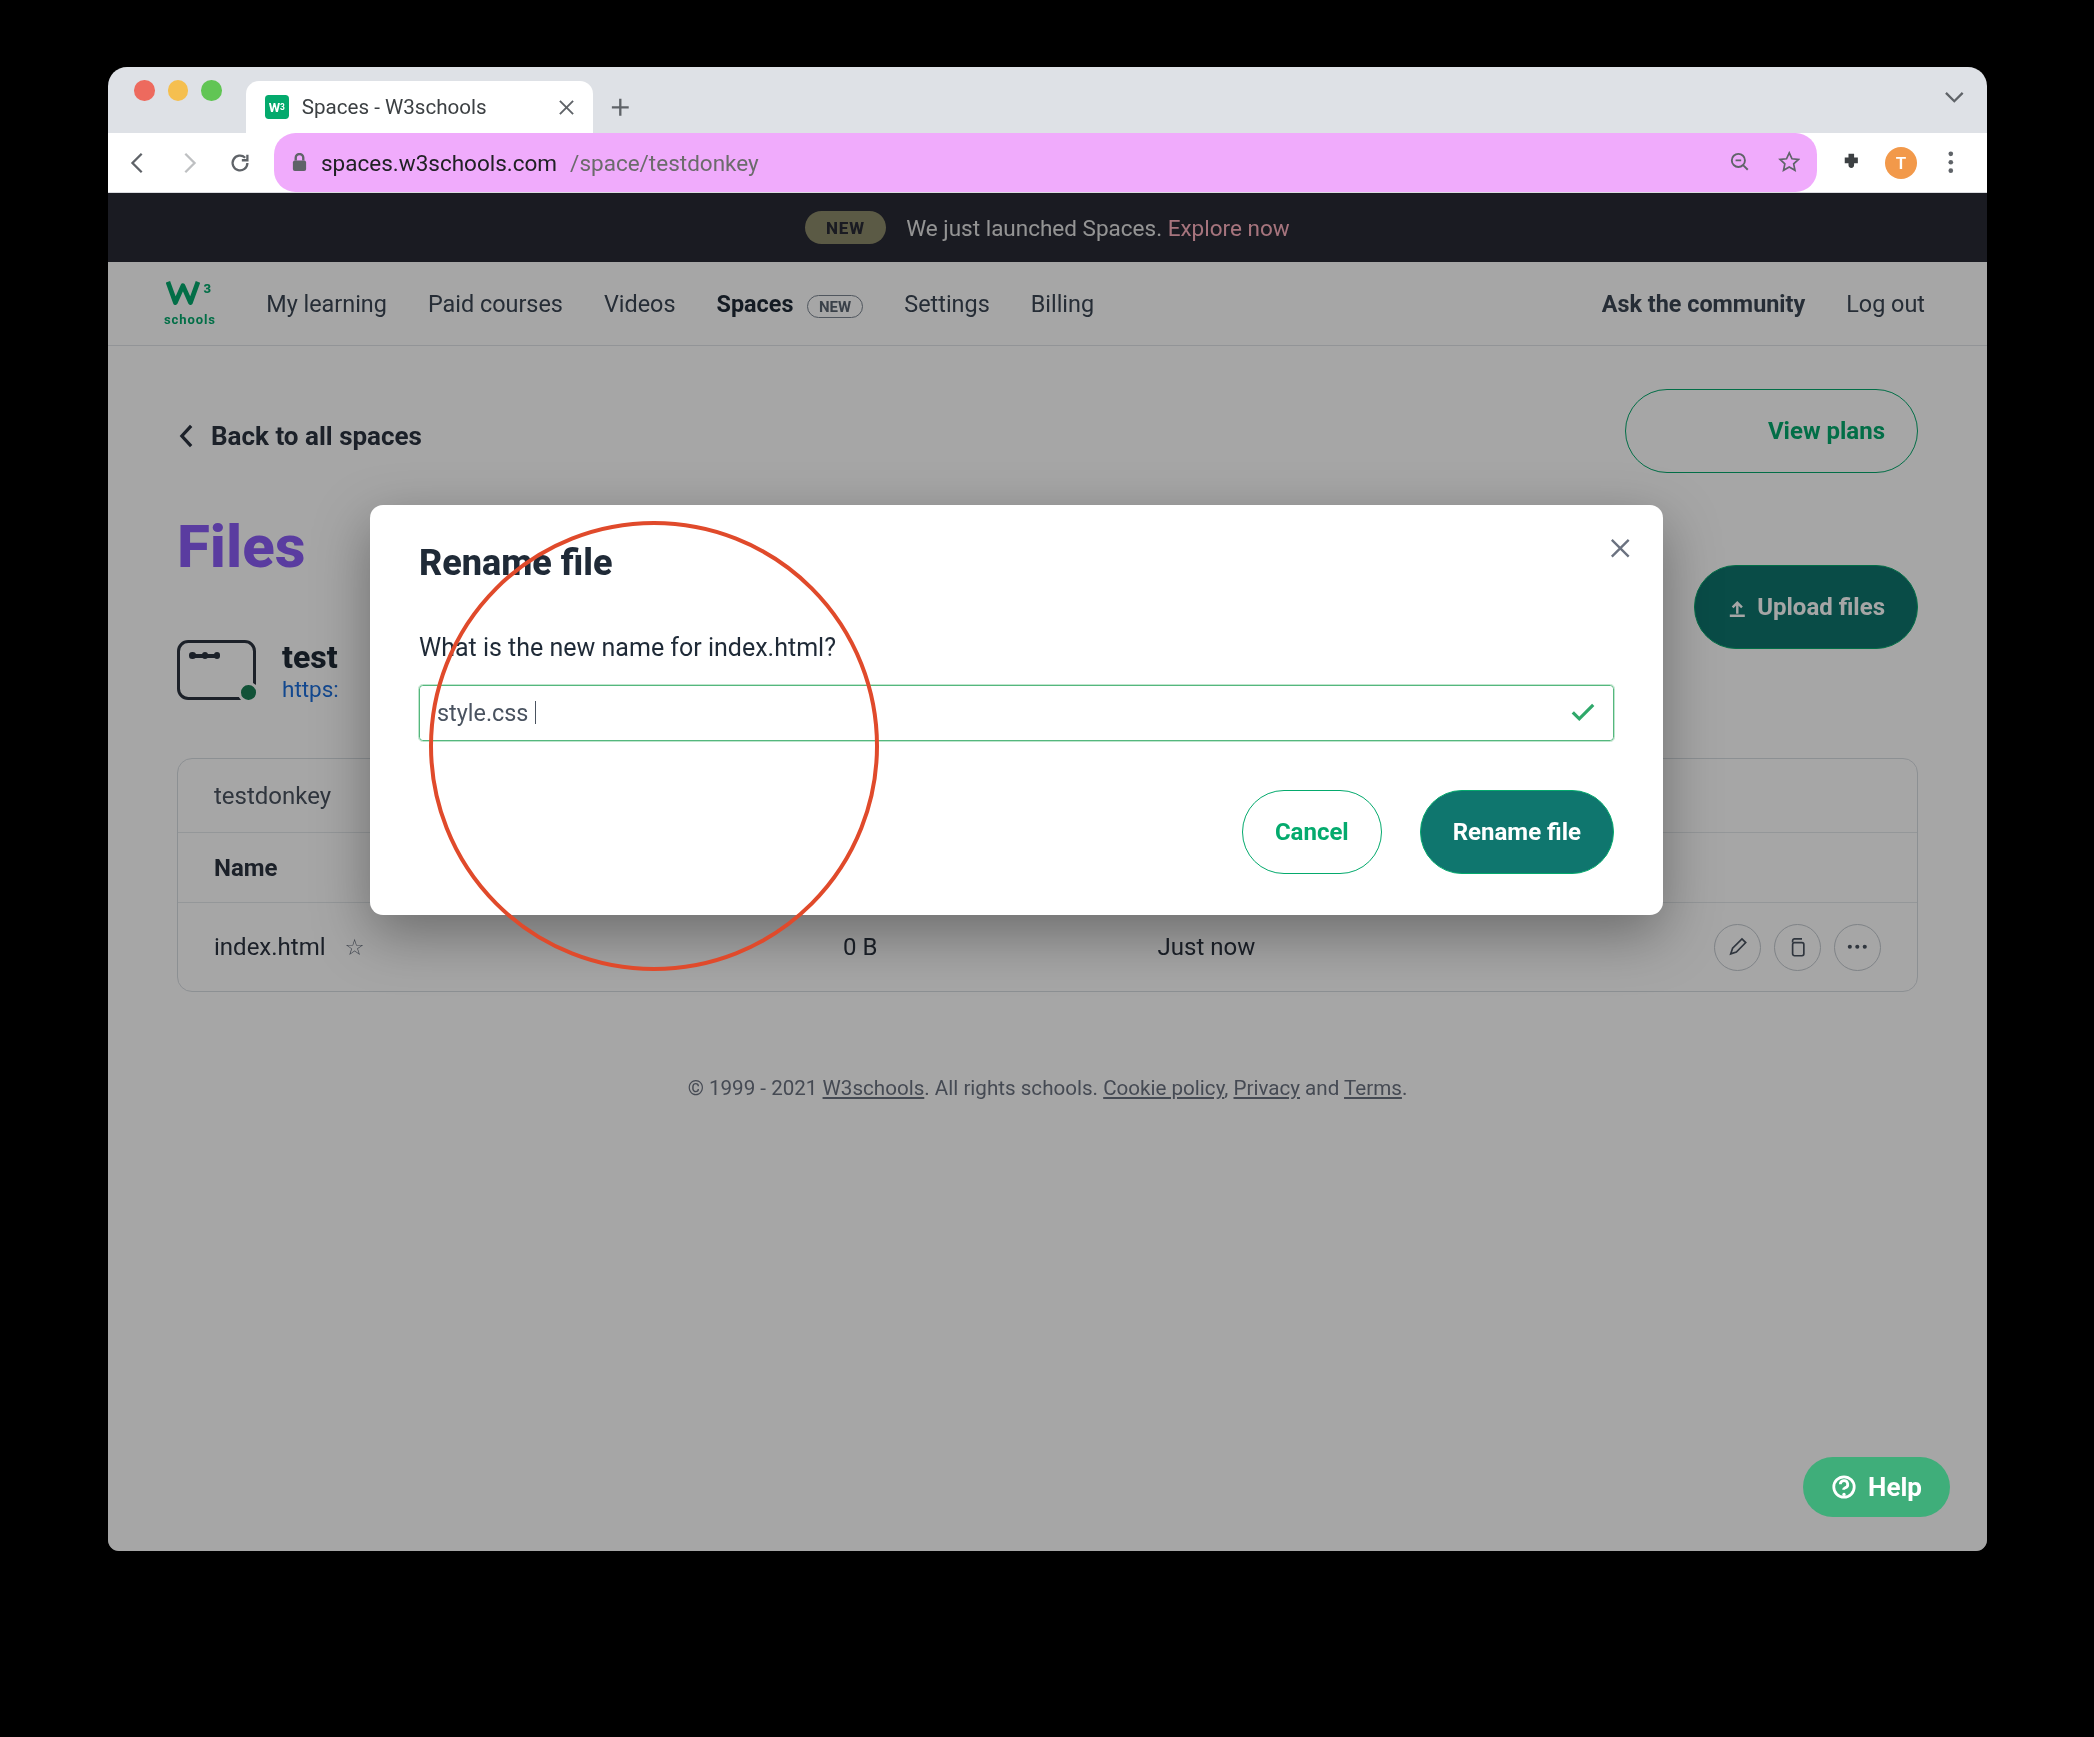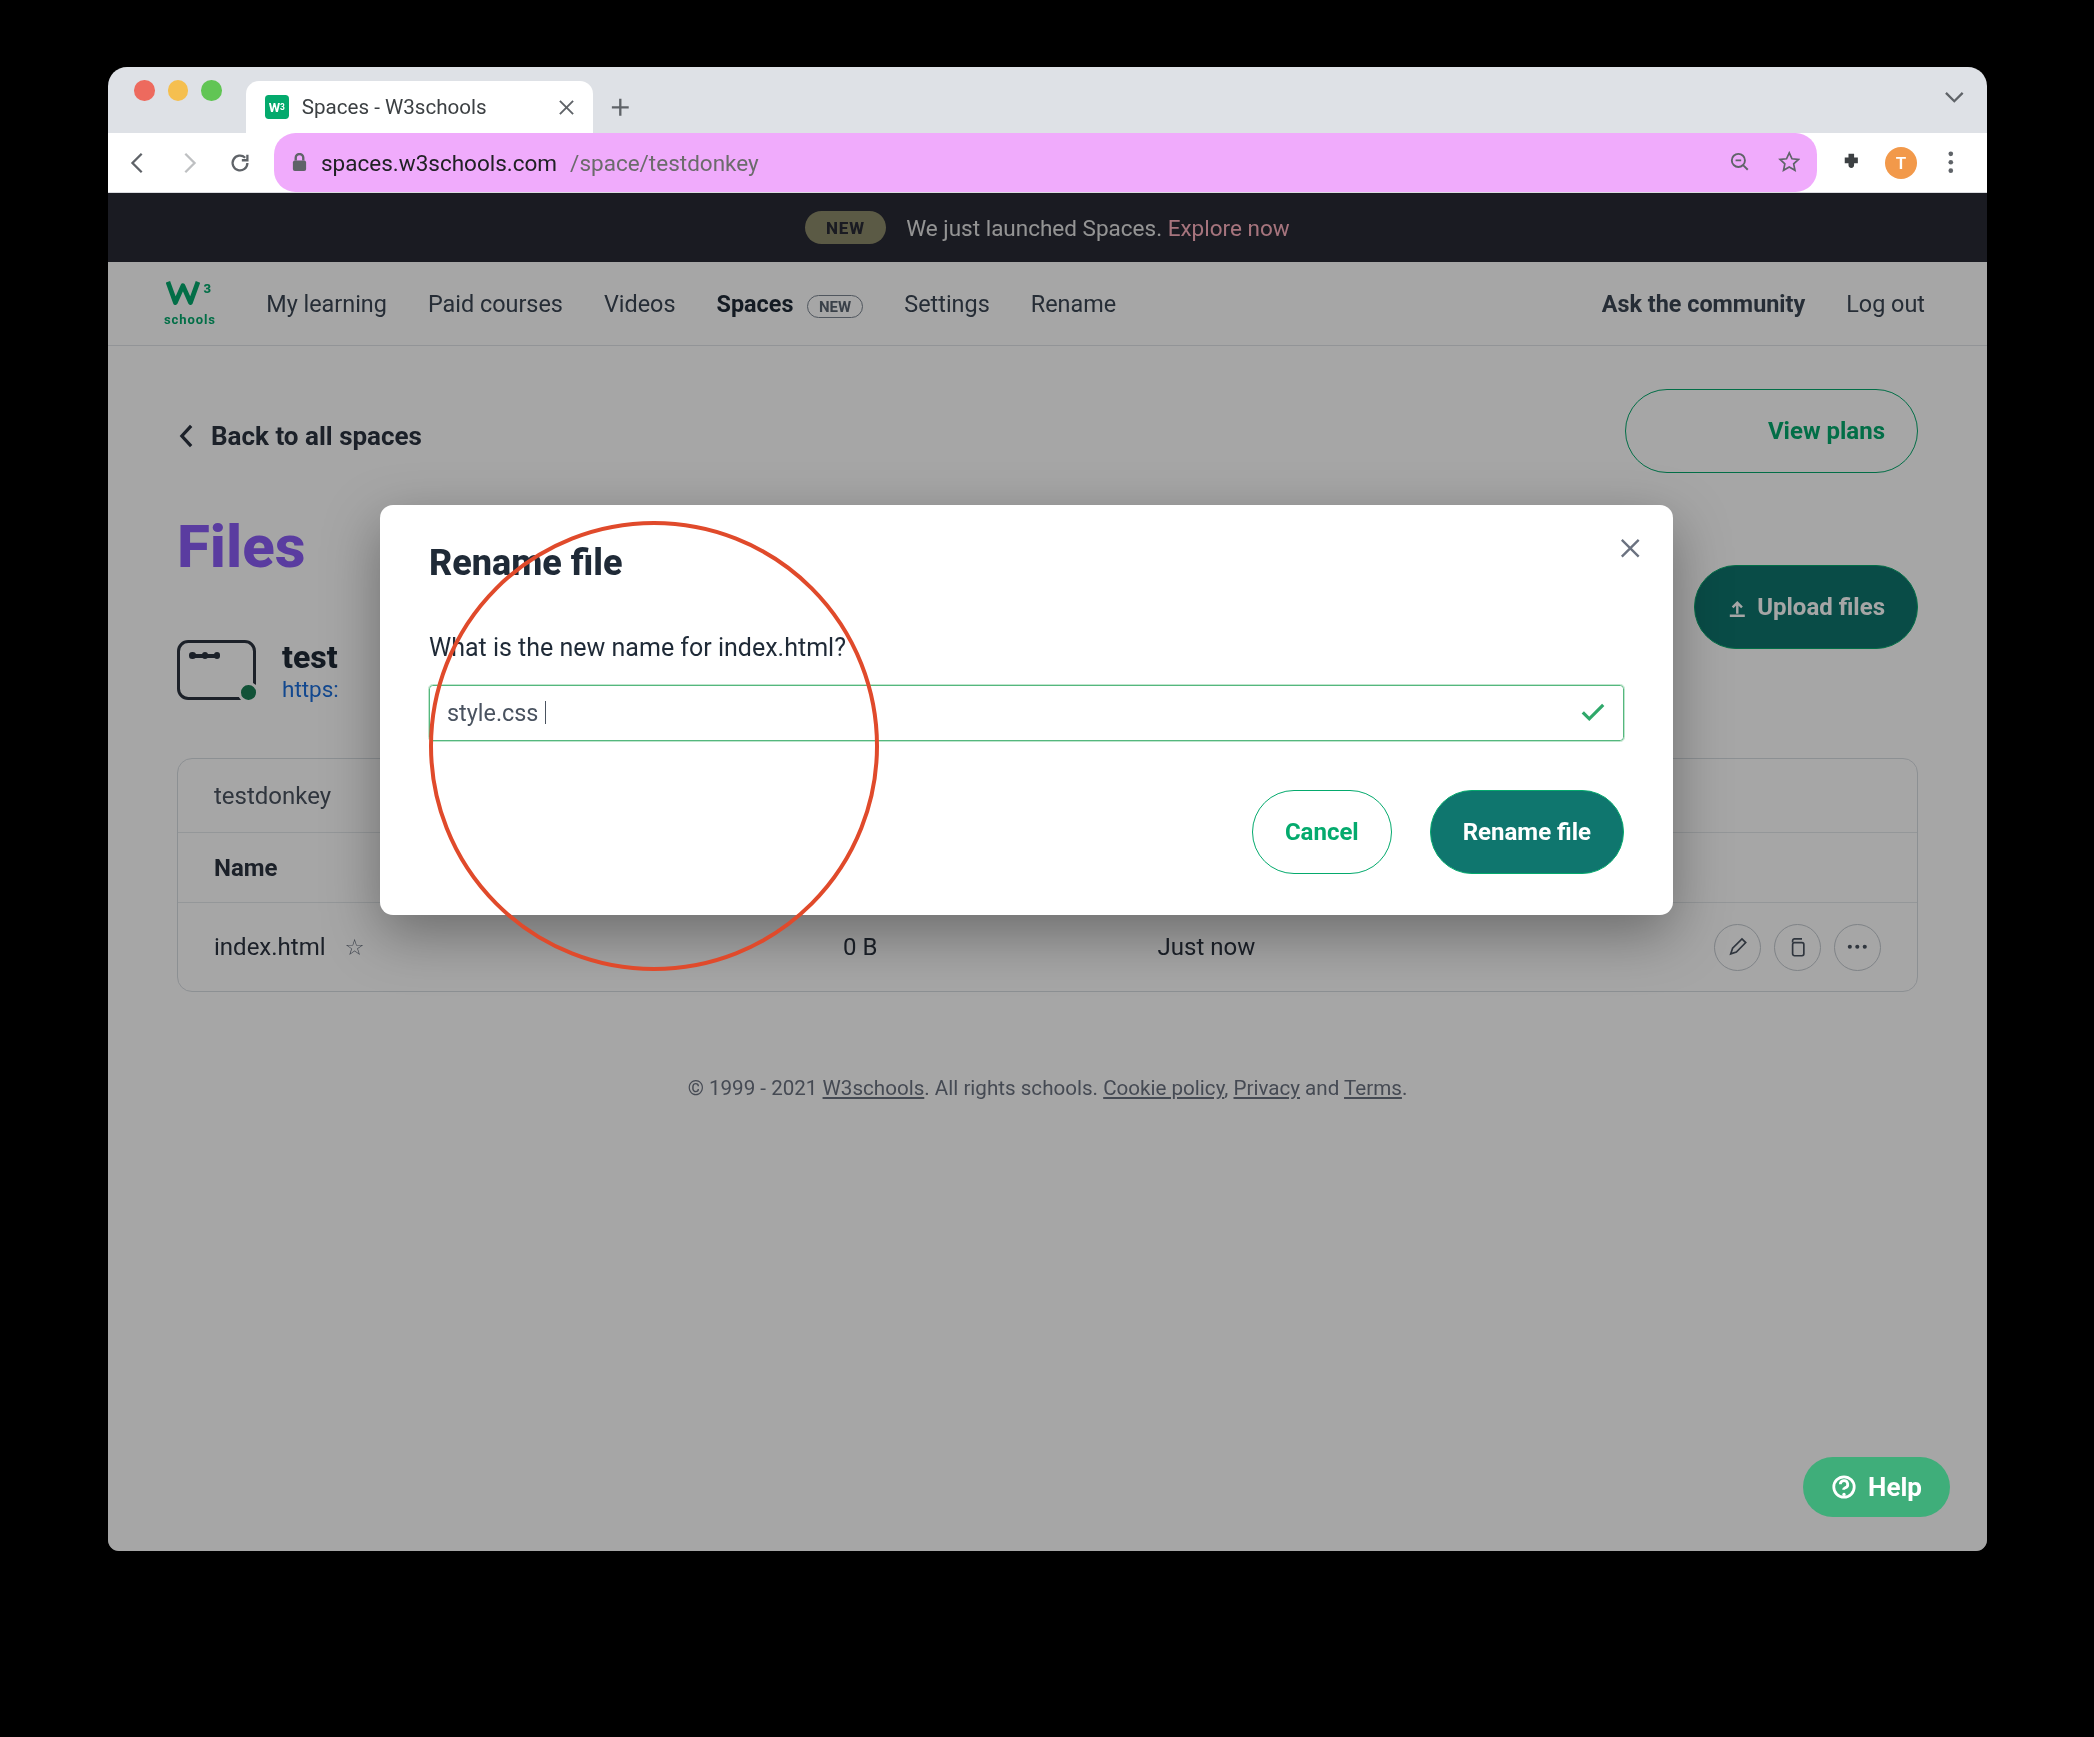--- a/index.html
+++ b/index.html
@@ -193,21 +193,21 @@
     position:absolute; right:37px; bottom:34px;
     background:#3fae7a; color:#fff; border-radius:936px;
     padding:15px 28px; font-size:26px; font-weight:700;
     display:flex; align-items:center; gap:11.2px;
     z-index:60;
   }
 
   
   .modal {
     position:absolute;
-    left:272px; top:312px;
+    left:262px; top:312px;
     width:1293px;
     background:#fff; border-radius:13px;
     padding: 37px 49px 41px;
     z-index:50;
     box-shadow: 0 19px 56px rgba(0,0,0,.35);
   }
   .modal h2 { font-size:36px; font-weight:800; color:#1f2a37; }
   .modal .close { position:absolute; top:32px; right:32px; color:#6b7280; font-size:28px; }
   .modal .prompt { font-size:25px; color:#1f2a37; margin-top:49px; }
   .input-wrap {
@@ -345,21 +345,21 @@
         <span class="logo-sub">schools</span>
       </div>
       <span class="nav-item">My learning</span>
       <span class="nav-item">Paid courses</span>
       <span class="nav-item">Videos</span>
       <span class="nav-item active">
         <span>Spaces</span>
         <span class="nav-badge">NEW</span>
       </span>
       <span class="nav-item">Settings</span>
-      <span class="nav-item">Rename</span>
+      <span class="nav-item">Billing</span>
       <span class="nav-spacer"></span>
       <span class="nav-item" style="font-weight:700">Ask the community</span>
       <span class="nav-item">Log out</span>
     </div>
 
     <div class="content">
       <div class="back">
         <svg width="19" height="26" viewBox="0 0 20 28">
             <path d="M15 3 L5 14 L15 25" stroke="#2b3340" stroke-width="3.5" fill="none"></path>
           </svg>

